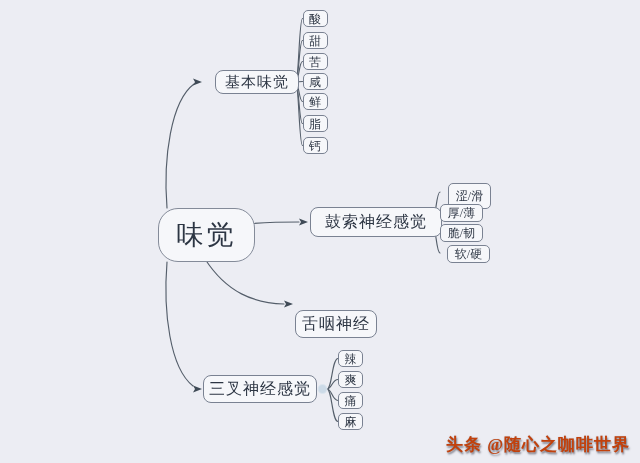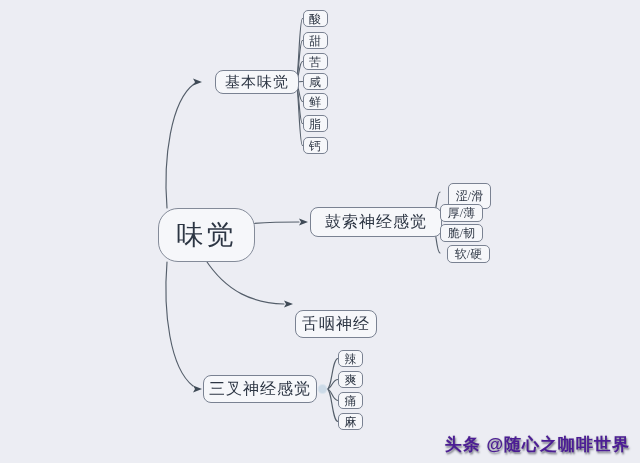--- a/index.html
+++ b/index.html
@@ -32,25 +32,25 @@
     left: 118px; top: 208px; width: 97px; height: 54px;
     border-radius: 20px; font-size: 27px; letter-spacing: 3px;
     border-color: #848b99;
     margin-left: 40px;
   }
   .node-branch { border-radius: 8px; font-size: 16px; letter-spacing: 1px; }
   .node-leaf   { border-radius: 5px; font-size: 12px; }
   .watermark {
     position: absolute;
     right: 10px; bottom: 7px;
-    font-family: Liberation Sans, sans-serif;
+    font-family: Liberation Serif, serif;
     font-size: 17px;
     font-weight: bold;
     letter-spacing: 1px;
-    color: #4c1d95;
+    color: #c2410c;
     text-shadow: 1px 2px 2px rgba(105,105,118,0.85), 0 0 1px rgba(130,130,142,0.55);
   }
 </style>
 </head>
 <body>
 
 <div class="canvas">
 
   <svg class="connectors" viewBox="0 0 640 463">
     <g fill="none" stroke="#545e6a" stroke-width="1.15" stroke-linecap="round">

